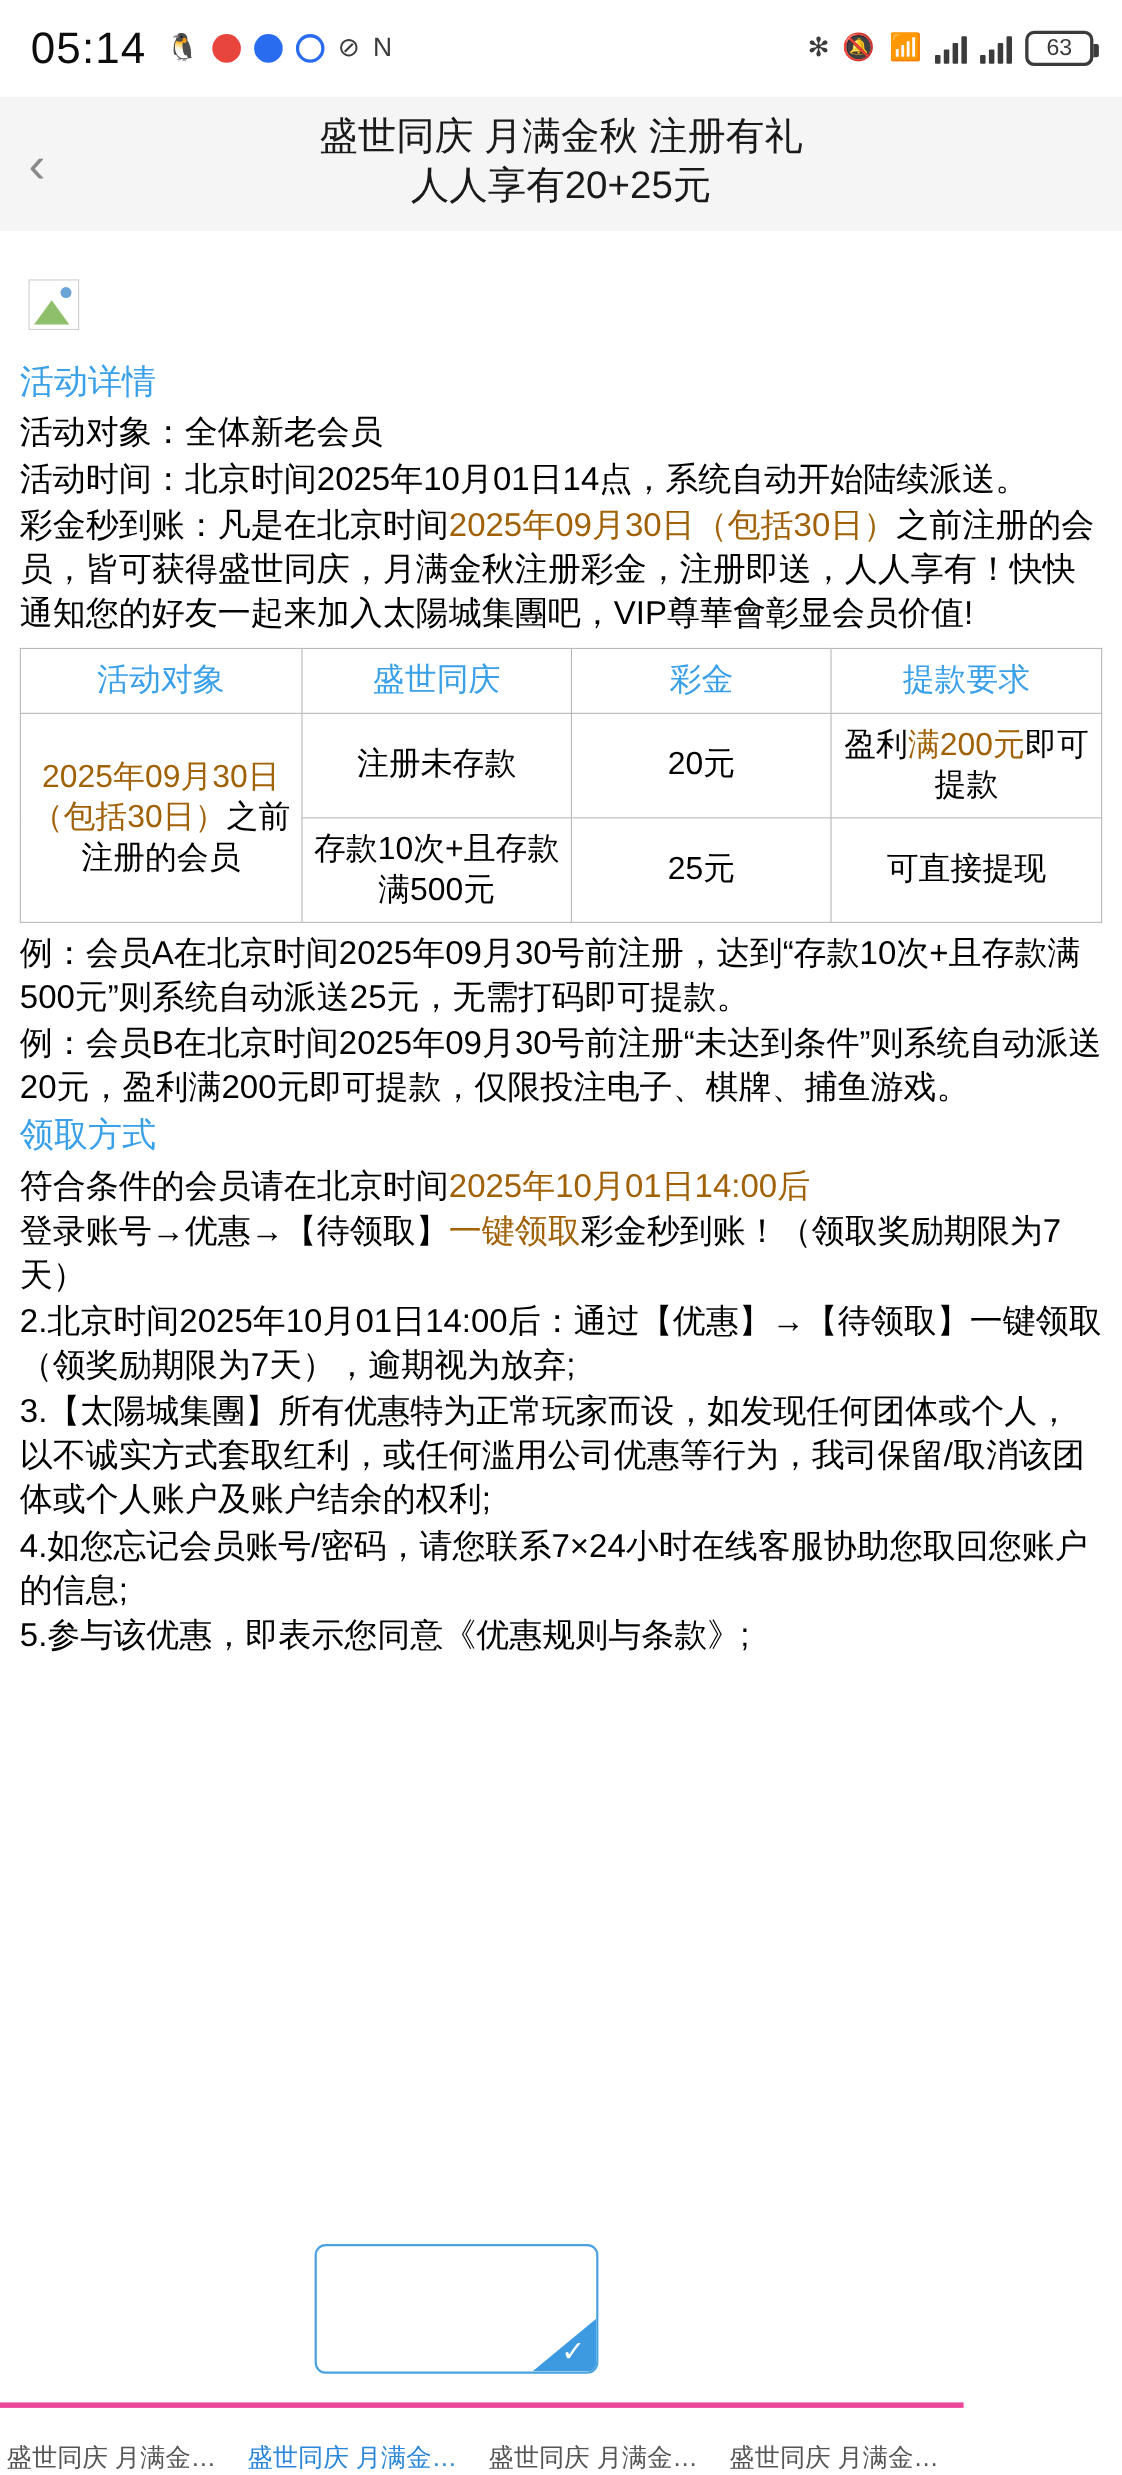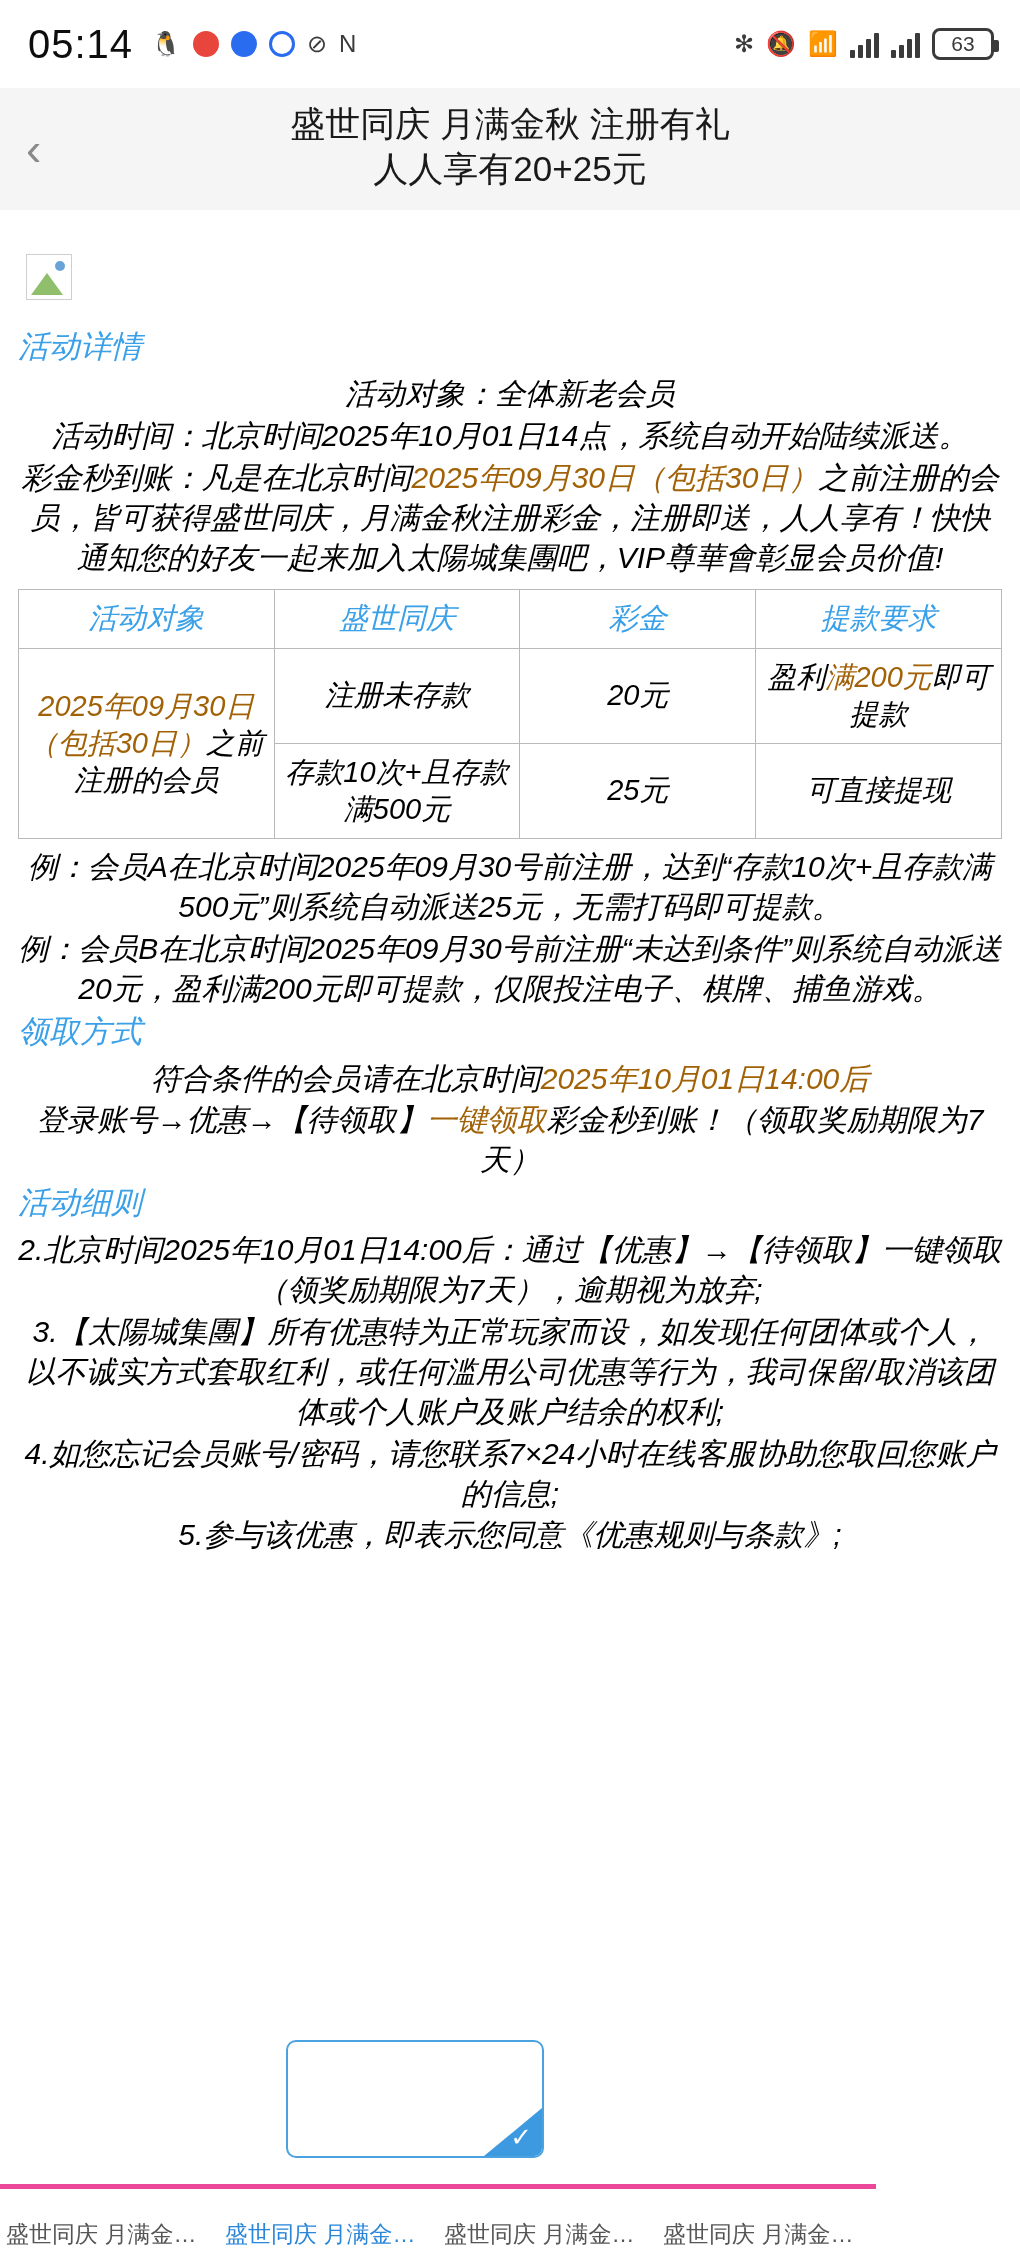--- a/index.html
+++ b/index.html
@@ -60,21 +60,21 @@
     position:absolute; left:26px; top:50%; transform:translateY(-50%);
     font-size:46px; color:#8a8a8a; font-weight:300; line-height:1;
   }
   .title-text {
     flex:1; text-align:center;
     font-size:35px; line-height:1.28; color:#1a1a1a;
     font-weight:400;
   }
 
   
-  .content { padding:24px 18px 0 18px;font-style:italic; }
+  .content { padding:24px 18px 0 18px; }
 
   .broken-img {
     width:46px; height:46px;
     border:1px solid #cfcfcf;
     position:relative; margin:20px 0 26px 8px;
     background:#fff;
     overflow:hidden;
   }
   .broken-img::before {
     content:""; position:absolute; left:4px; bottom:4px;
@@ -93,21 +93,20 @@
     font-weight:400;
     margin:0 0 6px 0;
   }
   .gap-top { margin-top:40px; }
 
   p.line {
     font-size:30px;
     line-height:1.33;
     margin:0 0 2px 0;
     color:#000;
-    text-align:center;
   }
   .red { color:#a16207; }
 
   
   table.promo {
     width:100%;
     border-collapse:collapse;
     margin:12px 0 8px 0;
     table-layout:fixed;
     padding-left:29px;
@@ -263,21 +262,20 @@
   <h2 class="section gap-top">领取方式</h2>
 
   <p class="line">
     <span>符合条件的会员请在北京时间</span><span class="red">2025年10月01日14:00后</span>
   </p>
 
   <p class="line">
     <span>登录账号→优惠→【待领取】</span><span class="red">一键领取</span><span>彩金秒到账！（领取奖励期限为7天）</span>
   </p>
 
-  <h2 class="section gap-top">活动细则</h2>
 
   <p class="line">2.北京时间2025年10月01日14:00后：通过【优惠】→【待领取】一键领取（领奖励期限为7天），逾期视为放弃;</p>
   <p class="line">3.【太陽城集團】所有优惠特为正常玩家而设，如发现任何团体或个人，以不诚实方式套取红利，或任何滥用公司优惠等行为，我司保留/取消该团体或个人账户及账户结余的权利;</p>
   <p class="line">4.如您忘记会员账号/密码，请您联系7×24小时在线客服协助您取回您账户的信息;</p>
   <p class="line">5.参与该优惠，即表示您同意《优惠规则与条款》;</p>
 
 </div>
 
 <div class="float-card">
   <span class="check"></span>

